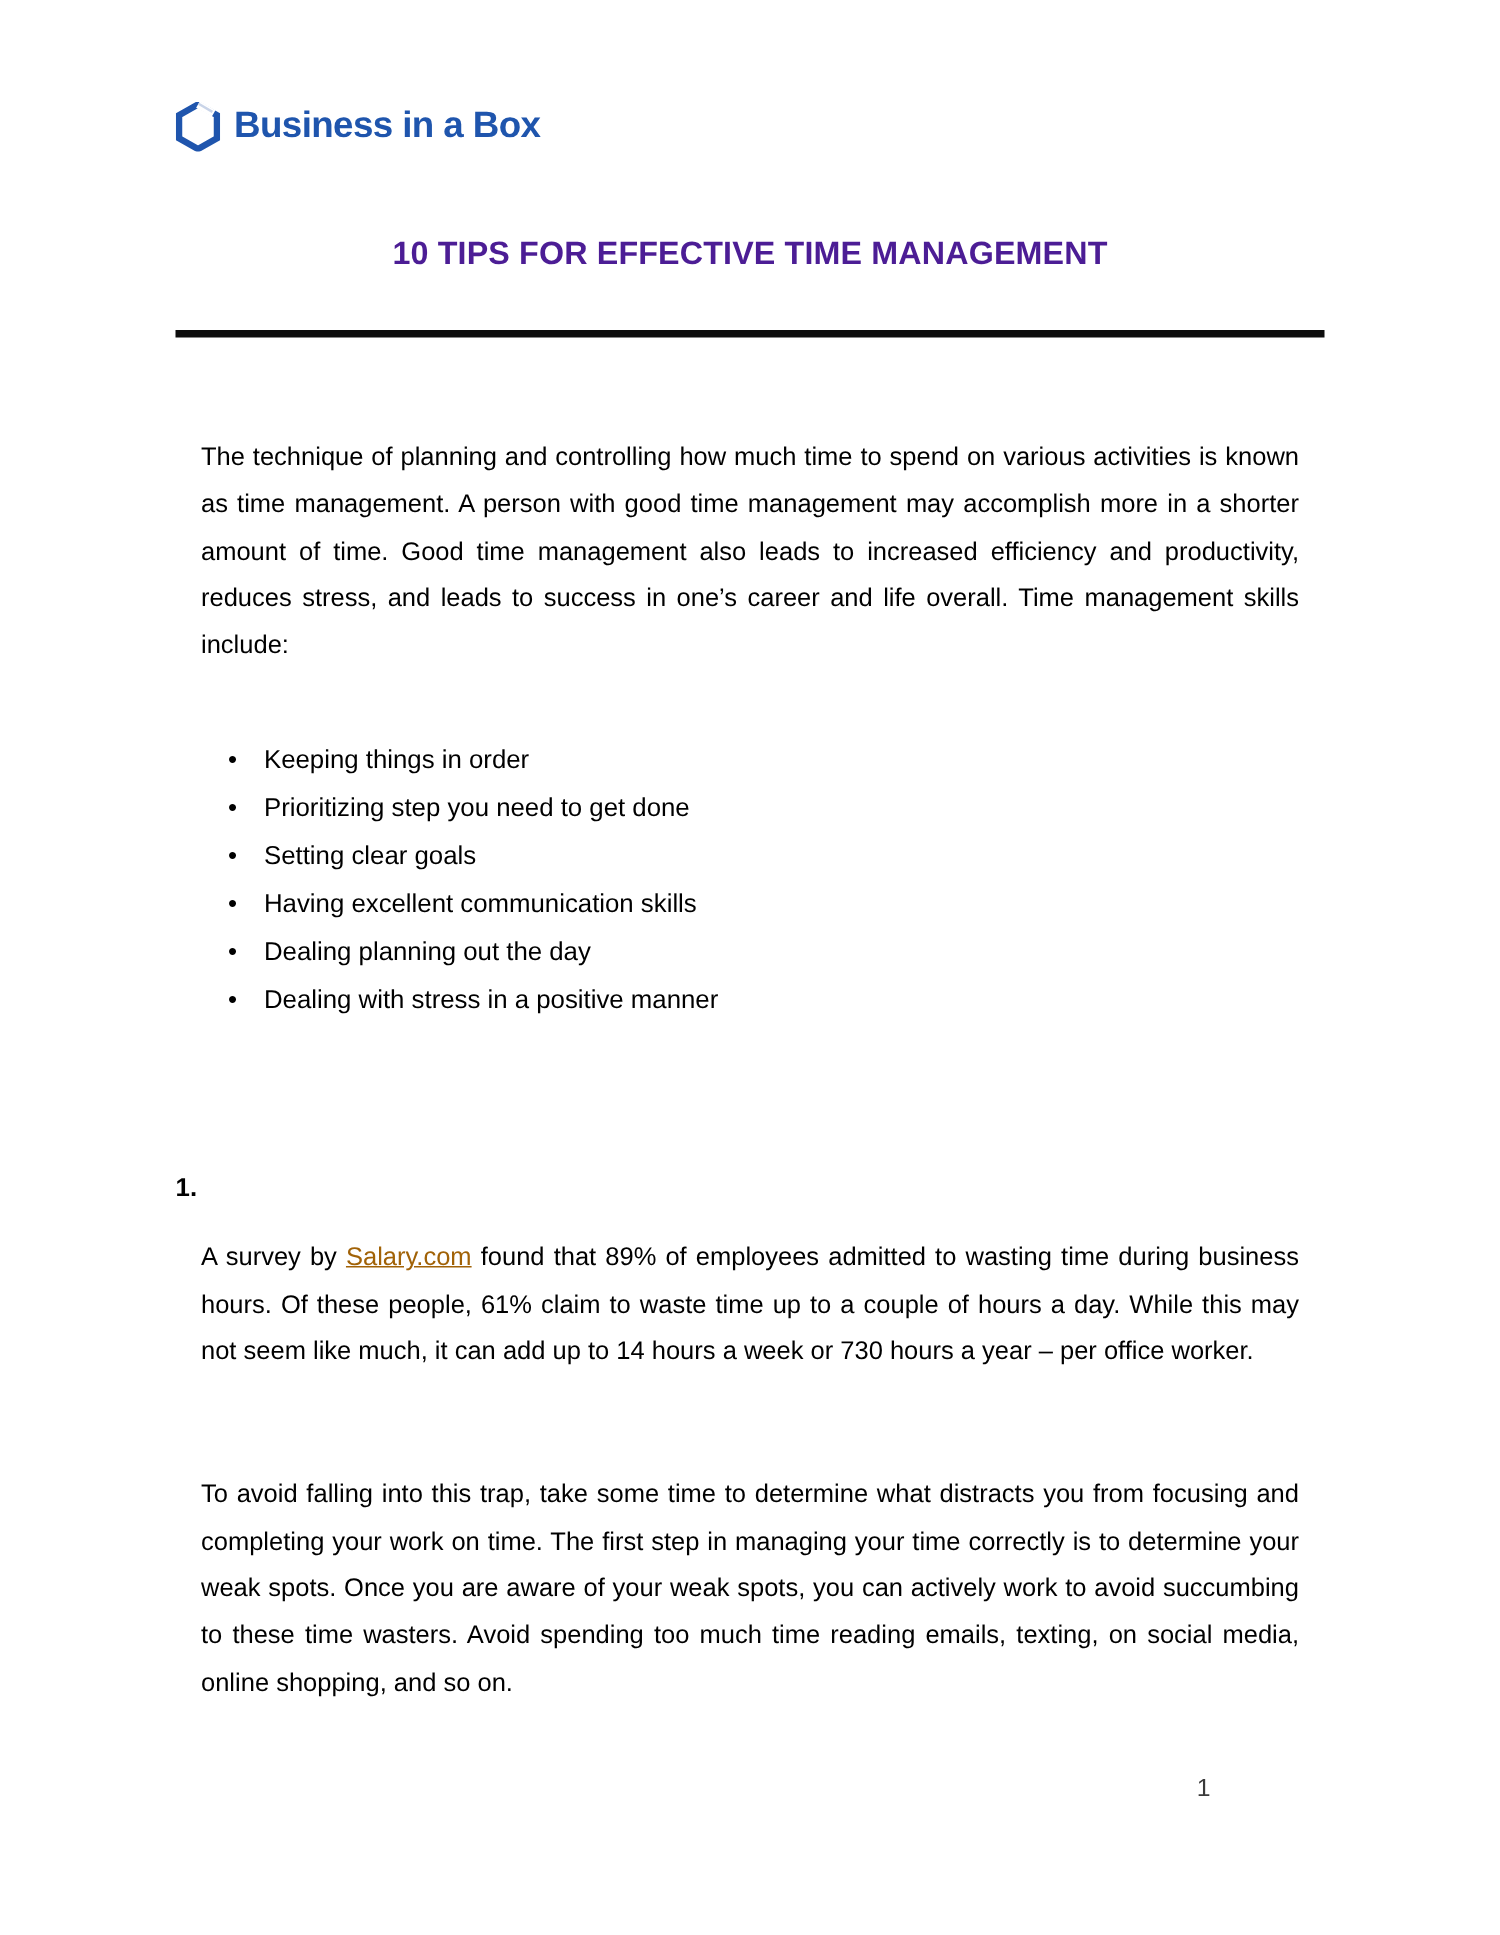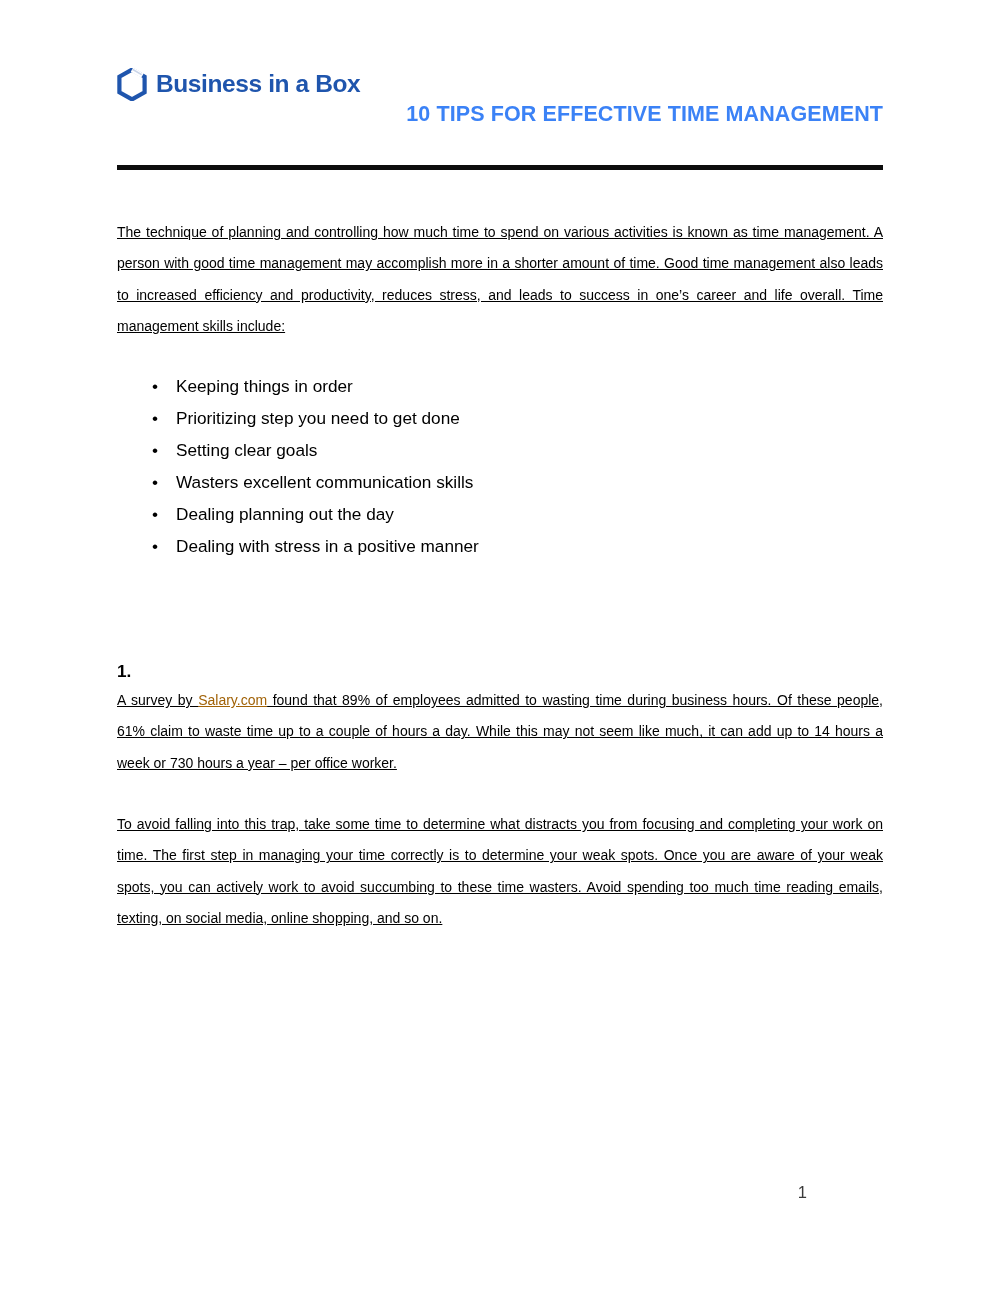--- a/index.html
+++ b/index.html
@@ -44,41 +44,41 @@
     font-size: 24.5px;
     font-weight: bold;
     letter-spacing: -0.4px;
     color: #1f55ad;
     line-height: 1;
     white-space: nowrap;
   }
 
   
   .doc-title {
-    text-align: right;
+    text-align: center;
     font-size: 21.5px;
     font-weight: bold;
     letter-spacing: 0.1px;
-    color: #3b82f6;
+    margin-top: 55px;
+    color: #4c1d95;
   }
   .rule {
     margin-top: 38px;
     height: 5px;
     background: #0d0d0d;
     width: 100%;
   }
 
   
   p.body {
-    font-size: 14px;
+    font-size: 17px;
     line-height: 31.3px;
     text-align: justify;
-    margin: 0;
-    color: #000000;
-    text-decoration: underline;
+    margin: 17px;
+    color: #000000;
   }
   .gap-intro { height: 47px; }
   .gap-after-intro { height: 28px; }
   .gap-after-list { height: 30px; }
   .gap-before-heading { height: 65px; }
   .gap-after-heading { height: 28px; }
   .gap-between-paras { height: 30px; }
 
   ul.bullets {
     list-style: none;
@@ -163,21 +163,21 @@
       <li>
         <span class="bullet-dot">•</span>
         <span>Prioritizing step you need to get done</span>
       </li>
       <li>
         <span class="bullet-dot">•</span>
         <span>Setting clear goals</span>
       </li>
       <li>
         <span class="bullet-dot">•</span>
-        <span>Wasters excellent communication skills</span>
+        <span>Having excellent communication skills</span>
       </li>
       <li>
         <span class="bullet-dot">•</span>
         <span>Dealing planning out the day</span>
       </li>
       <li>
         <span class="bullet-dot">•</span>
         <span>Dealing with stress in a positive manner</span>
       </li>
     </ul>

